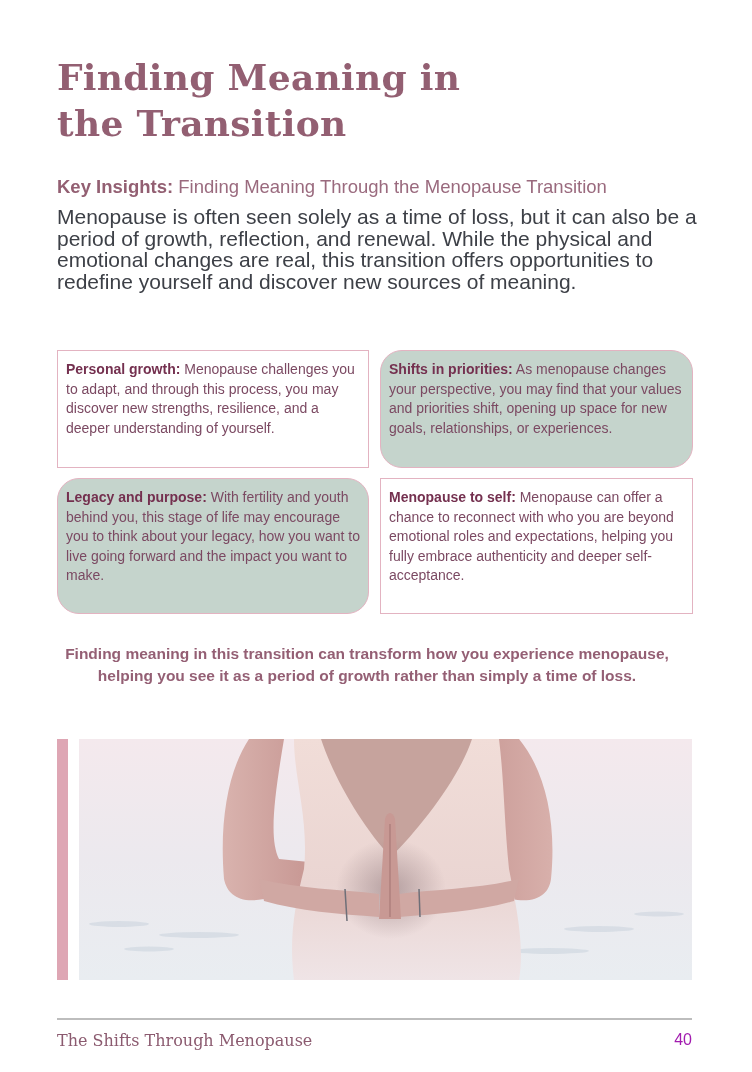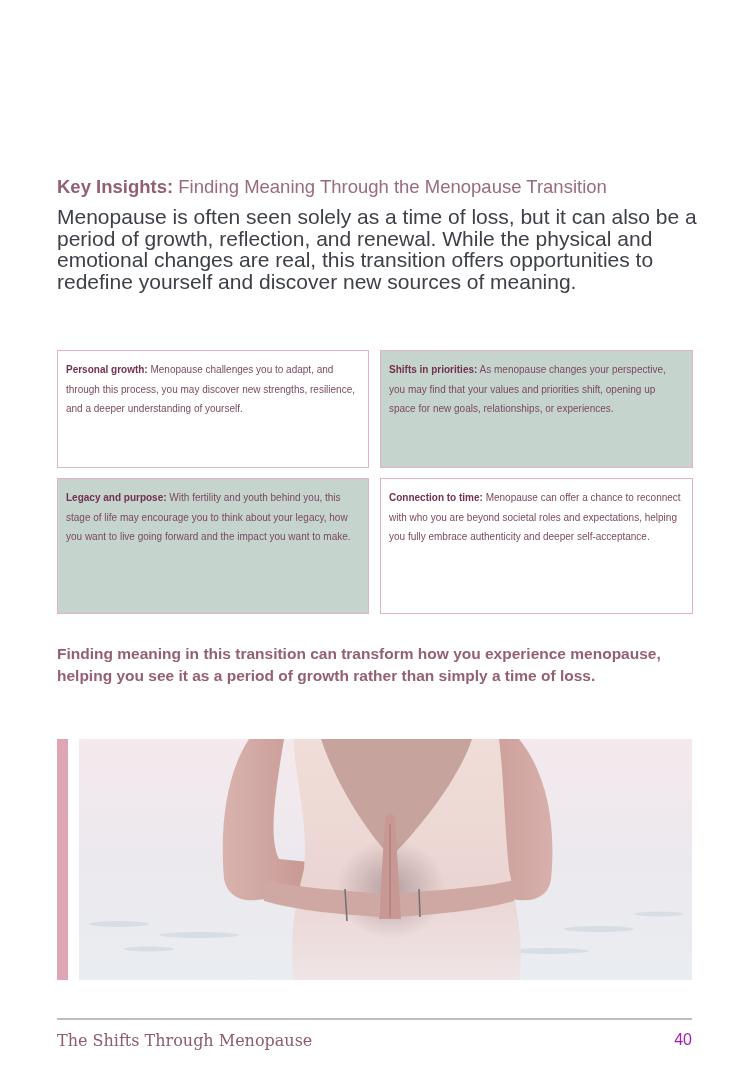--- a/index.html
+++ b/index.html
@@ -29,35 +29,35 @@
     .areas-heading {
       position: absolute; left: 57px; top: 314px; width: 600px;
       font-family: "Liberation Sans", sans-serif; font-weight: bold; font-size: 15.5px;
       color: #3c4048;
     }
 
     .card {
       position: absolute; box-sizing: border-box;
       border: 1.5px solid #e3b3c1;
       padding: 9px 8px 8px 8px;
-      font-family: "Liberation Sans", sans-serif; font-size: 10px; line-height: 19.6px;
+      font-family: "Liberation Sans", sans-serif; font-size: 14px; line-height: 19.6px;
       color: #7b4962;
     }
     .card.white { background: #ffffff; }
-    .card.green { background: #c5d4cc; }
+    .card.green { background: #c5d4cc; border-radius: 22px; }
     .card .label { font-weight: bold; color: #74304f; }
     .card-1 { left: 57px;  top: 350px; width: 312px; height: 118px; }
     .card-2 { left: 380px; top: 350px; width: 313px; height: 118px; }
     .card-3 { left: 57px;  top: 478px; width: 312px; height: 136px; }
     .card-4 { left: 380px; top: 478px; width: 313px; height: 136px; }
 
     .conclusion {
       position: absolute; left: 57px; top: 643px; width: 620px;
       font-family: "Liberation Sans", sans-serif; font-weight: bold;
-      font-size: 15.5px; line-height: 21.7px; color: #945f74;
+      font-size: 15.5px; line-height: 21.7px; color: #945f74; text-align: center;
     }
 
     .accent-bar {
       position: absolute; left: 57px; top: 739px; width: 11px; height: 241px;
       background: #dea6b4;
     }
     .photo {
       position: absolute; left: 79px; top: 739px; width: 613px; height: 241px;
       overflow: hidden;
       background: linear-gradient(180deg, #f3eaee 0%, #ece8ee 45%, #e8ebf0 70%, #eef0f3 100%);
@@ -75,20 +75,21 @@
     .page-number {
       position: absolute; right: 60px; top: 1031px;
       font-family: "Liberation Sans", sans-serif; font-size: 16px; color: #a21caf;
     }
   </style>
 </head>
 <body>
 
 <div class="page">
 
+  <h1 class="title">Finding Meaning in the Transition</h1>
 
   <div class="subheading">
     <span class="bold">Key Insights:</span><span> Finding Meaning Through the Menopause Transition</span>
   </div>
 
   <p class="intro" style="margin:0;">Menopause is often seen solely as a time of loss, but it can also be a period of growth, reflection, and renewal. While the physical and emotional changes are real, this transition offers opportunities to redefine yourself and discover new sources of meaning.</p>
 
 
   <div class="card white card-1">
     <span class="label">Personal growth:</span><span> Menopause challenges you to adapt, and through this process, you may discover new strengths, resilience, and a deeper understanding of yourself.</span>
@@ -96,21 +97,21 @@
 
   <div class="card green card-2">
     <span class="label">Shifts in priorities:</span><span> As menopause changes your perspective, you may find that your values and priorities shift, opening up space for new goals, relationships, or experiences.</span>
   </div>
 
   <div class="card green card-3">
     <span class="label">Legacy and purpose:</span><span> With fertility and youth behind you, this stage of life may encourage you to think about your legacy, how you want to live going forward and the impact you want to make.</span>
   </div>
 
   <div class="card white card-4">
-    <span class="label">Connection to time:</span><span> Menopause can offer a chance to reconnect with who you are beyond societal roles and expectations, helping you fully embrace authenticity and deeper self-acceptance.</span>
+    <span class="label">Menopause to self:</span><span> Menopause can offer a chance to reconnect with who you are beyond emotional roles and expectations, helping you fully embrace authenticity and deeper self-acceptance.</span>
   </div>
 
   <p class="conclusion" style="margin:0;">Finding meaning in this transition can transform how you experience menopause, helping you see it as a period of growth rather than simply a time of loss.</p>
 
   <div class="accent-bar"></div>
 
   <div class="photo" role="img" aria-label="Woman in a light tank top with hands in reverse prayer pose behind her back, sea in background">
     <svg width="613" height="241" viewBox="0 0 613 241" xmlns="http://www.w3.org/2000/svg">
       <defs>
         <linearGradient id="sky" x1="0" y1="0" x2="0" y2="1">

